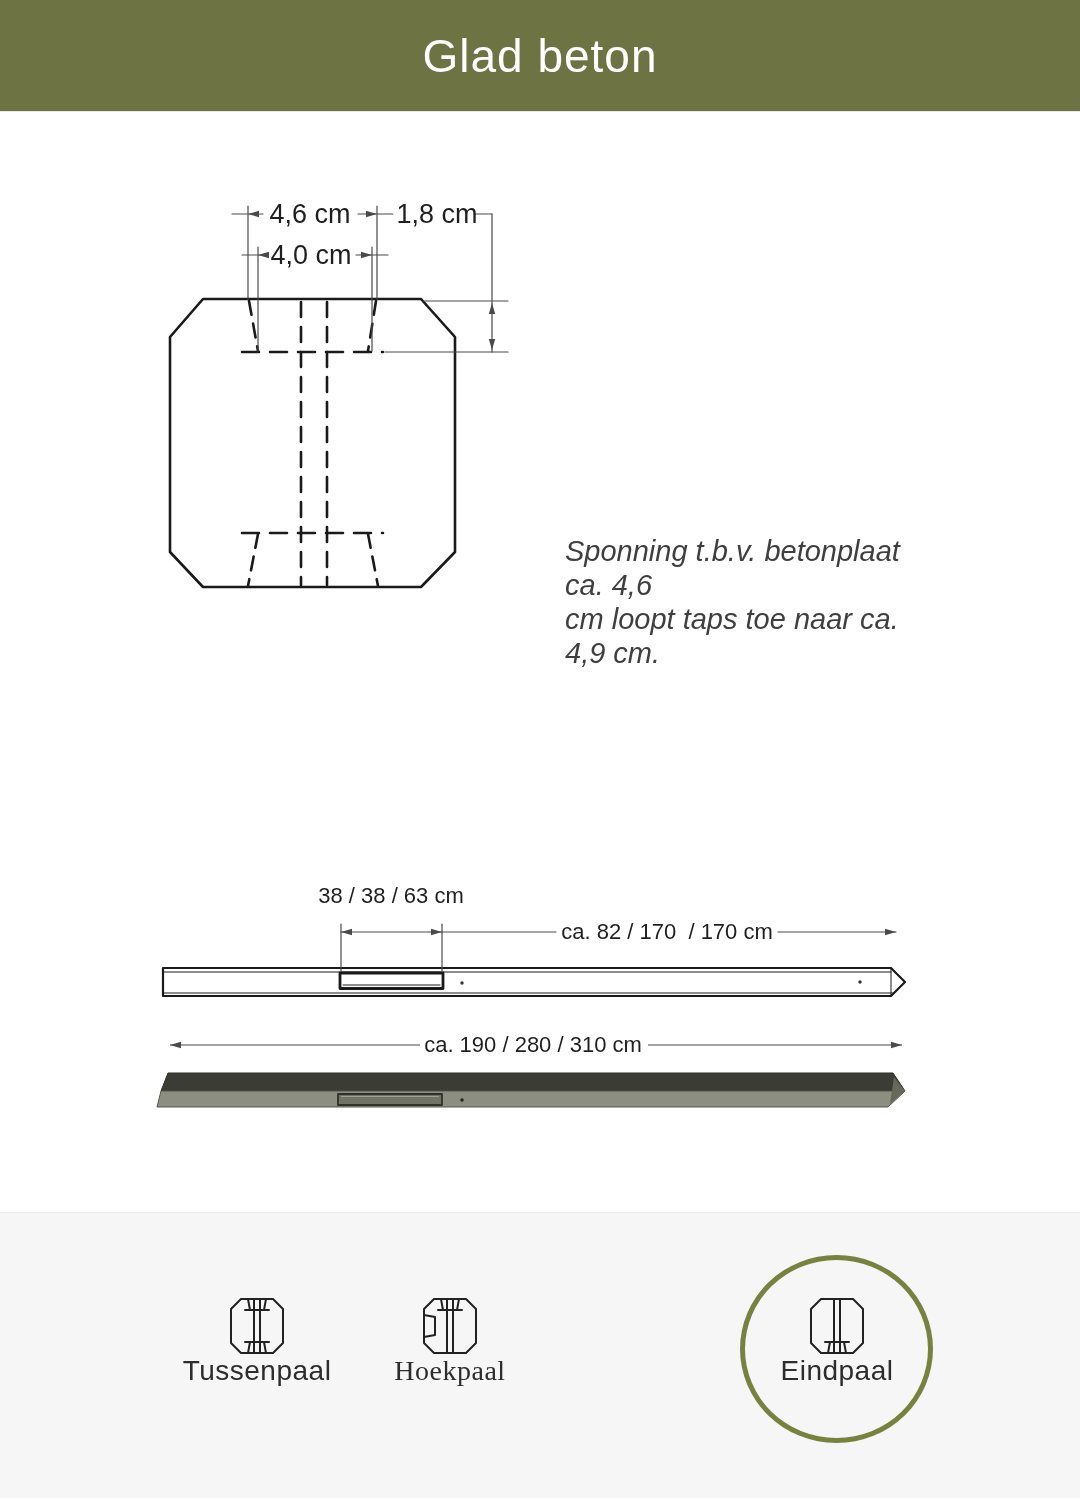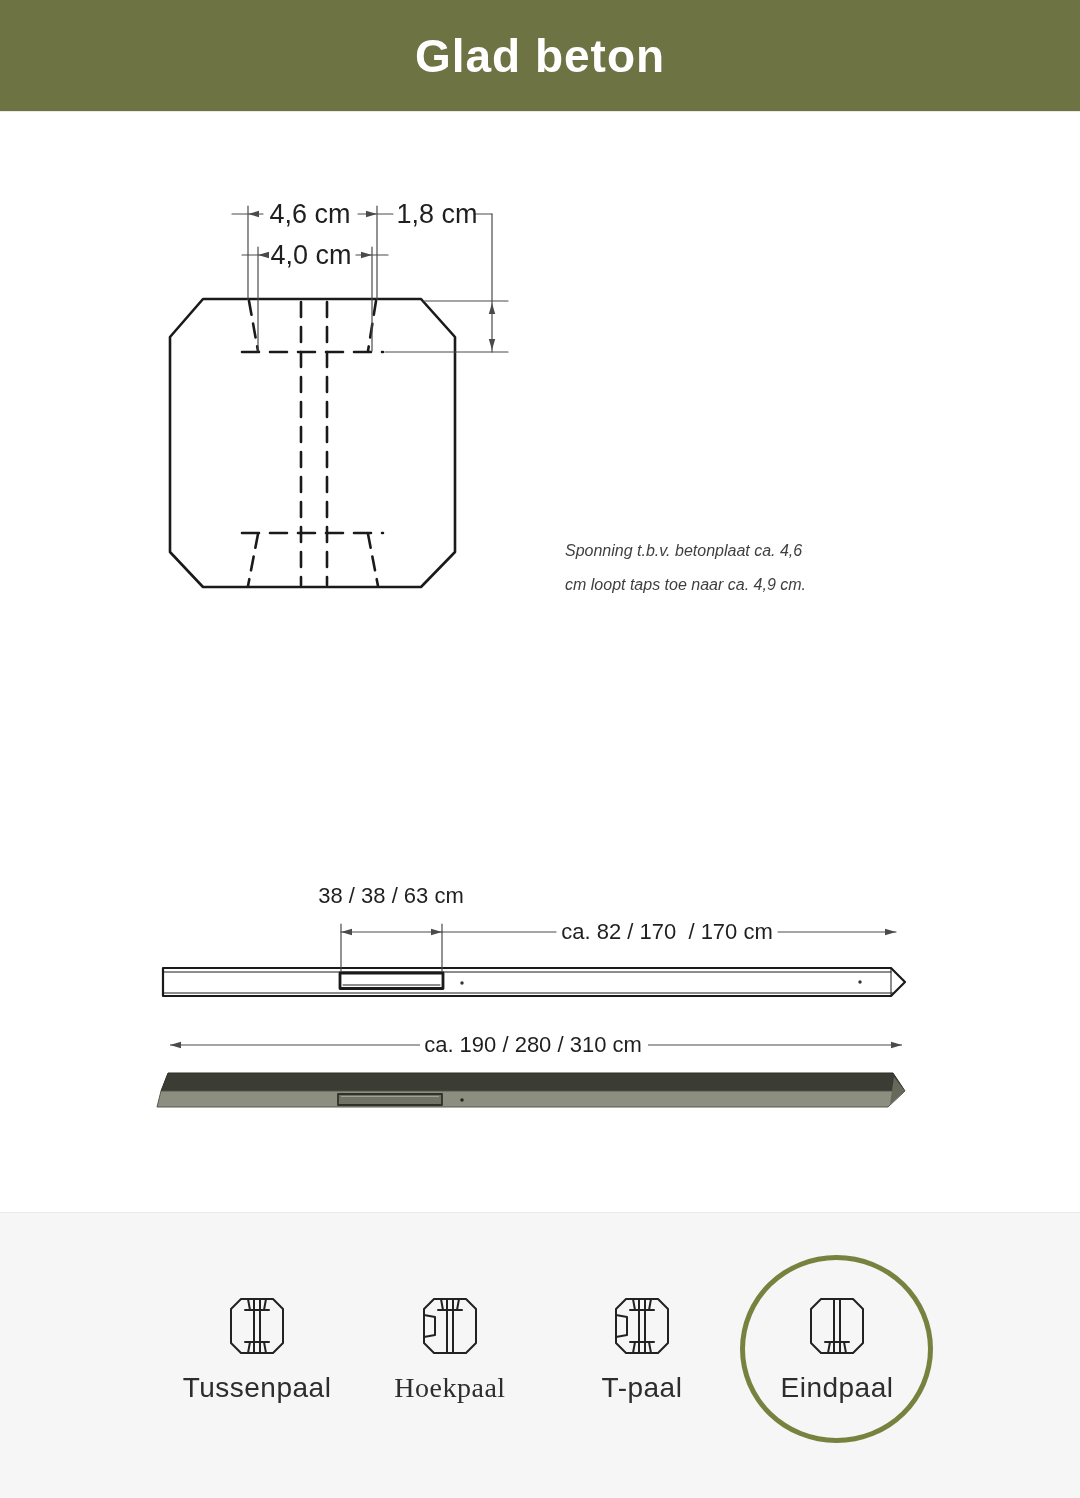--- a/index.html
+++ b/index.html
@@ -6,46 +6,46 @@
   .page{
     position:relative;width:1080px;height:1498px;overflow:hidden;
     background:#ffffff;font-family:"Liberation Sans",sans-serif;
   }
   .header{
     position:absolute;left:0;top:0;width:1080px;height:112px;
     background:#6d7343;display:flex;align-items:center;justify-content:center;
     border-bottom:1px solid #e9e9e9;box-sizing:border-box;
   }
   .header h1{
-    margin:0;color:#ffffff;font-size:46px;font-weight:700;letter-spacing:1px;
+    margin:0;color:#ffffff;font-size:46px;font-weight:400;letter-spacing:1px;
   }
   .drawing{position:absolute;left:0;top:0;}
   .dimtxt{
     font-family:"Liberation Sans",sans-serif;fill:#1f1f1f;white-space:pre;
   }
   .dimbig{font-size:27px;}
   .dimsmall{font-size:22px;}
   .note{
     position:absolute;left:565px;top:534px;width:380px;
-    font-style:italic;font-size:16px;line-height:34px;color:#3f3f3f;
+    font-style:italic;font-size:29px;line-height:34px;color:#3f3f3f;
   }
   .panel{
     position:absolute;left:0;top:1212px;width:1080px;height:286px;
     background:#f6f6f6;border-top:1px solid #ebebeb;box-sizing:border-box;
   }
   .circle{
     position:absolute;left:740px;top:1255px;width:193px;height:188px;
     border:5px solid #78823f;border-radius:50%;box-sizing:border-box;
   }
   .col{
     position:absolute;top:1297px;width:160px;text-align:center;
   }
   .pticon{display:block;margin:0 auto;}
   .ptlabel{
-    margin-top:17px;font-size:28px;color:#2d2d2d;letter-spacing:0.5px;
+    font-size:28px;color:#2d2d2d;letter-spacing:0.5px;
   }
 </style>
 </head>
 <body>
 
 <div class="page">
 
   <header class="header">
     <h1>Glad beton</h1>
   </header>
@@ -175,30 +175,20 @@
   <div class="col" style="left:370px;font-family:Liberation Serif, serif;">
     <svg class="pticon" width="56" height="58" viewBox="0 0 56 58" fill="none" stroke="#222222" stroke-width="2" stroke-linejoin="round" stroke-linecap="round">
       <path d="M12,2 H44 L54,12 V46 L44,56 H12 L2,46 V12 Z"></path>
       <path d="M25,2 V56 M31,2 V56"></path>
       <path d="M19,2 L21,13 M37,2 L35,13 M16,13 H40"></path>
       <path d="M2,18 L13,20 V38 L2,40"></path>
     </svg>
     <div class="ptlabel">Hoekpaal</div>
   </div>
 
-  <div class="col" style="left:562px;">
-    <svg class="pticon" width="56" height="58" viewBox="0 0 56 58" fill="none" stroke="#222222" stroke-width="2" stroke-linejoin="round" stroke-linecap="round">
-      <path d="M12,2 H44 L54,12 V46 L44,56 H12 L2,46 V12 Z"></path>
-      <path d="M25,2 V56 M31,2 V56"></path>
-      <path d="M19,2 L21,13 M37,2 L35,13 M16,13 H40"></path>
-      <path d="M21,45 L19,56 M35,45 L37,56 M16,45 H40"></path>
-      <path d="M2,18 L13,20 V38 L2,40"></path>
-    </svg>
-    <div class="ptlabel">T-paal</div>
-  </div>
 
   <div class="col" style="left:757px;">
     <svg class="pticon" width="56" height="58" viewBox="0 0 56 58" fill="none" stroke="#222222" stroke-width="2" stroke-linejoin="round" stroke-linecap="round">
       <path d="M12,2 H44 L54,12 V46 L44,56 H12 L2,46 V12 Z"></path>
       <path d="M25,2 V56 M31,2 V56"></path>
       <path d="M21,45 L19,56 M35,45 L37,56 M16,45 H40"></path>
     </svg>
     <div class="ptlabel">Eindpaal</div>
   </div>
 

